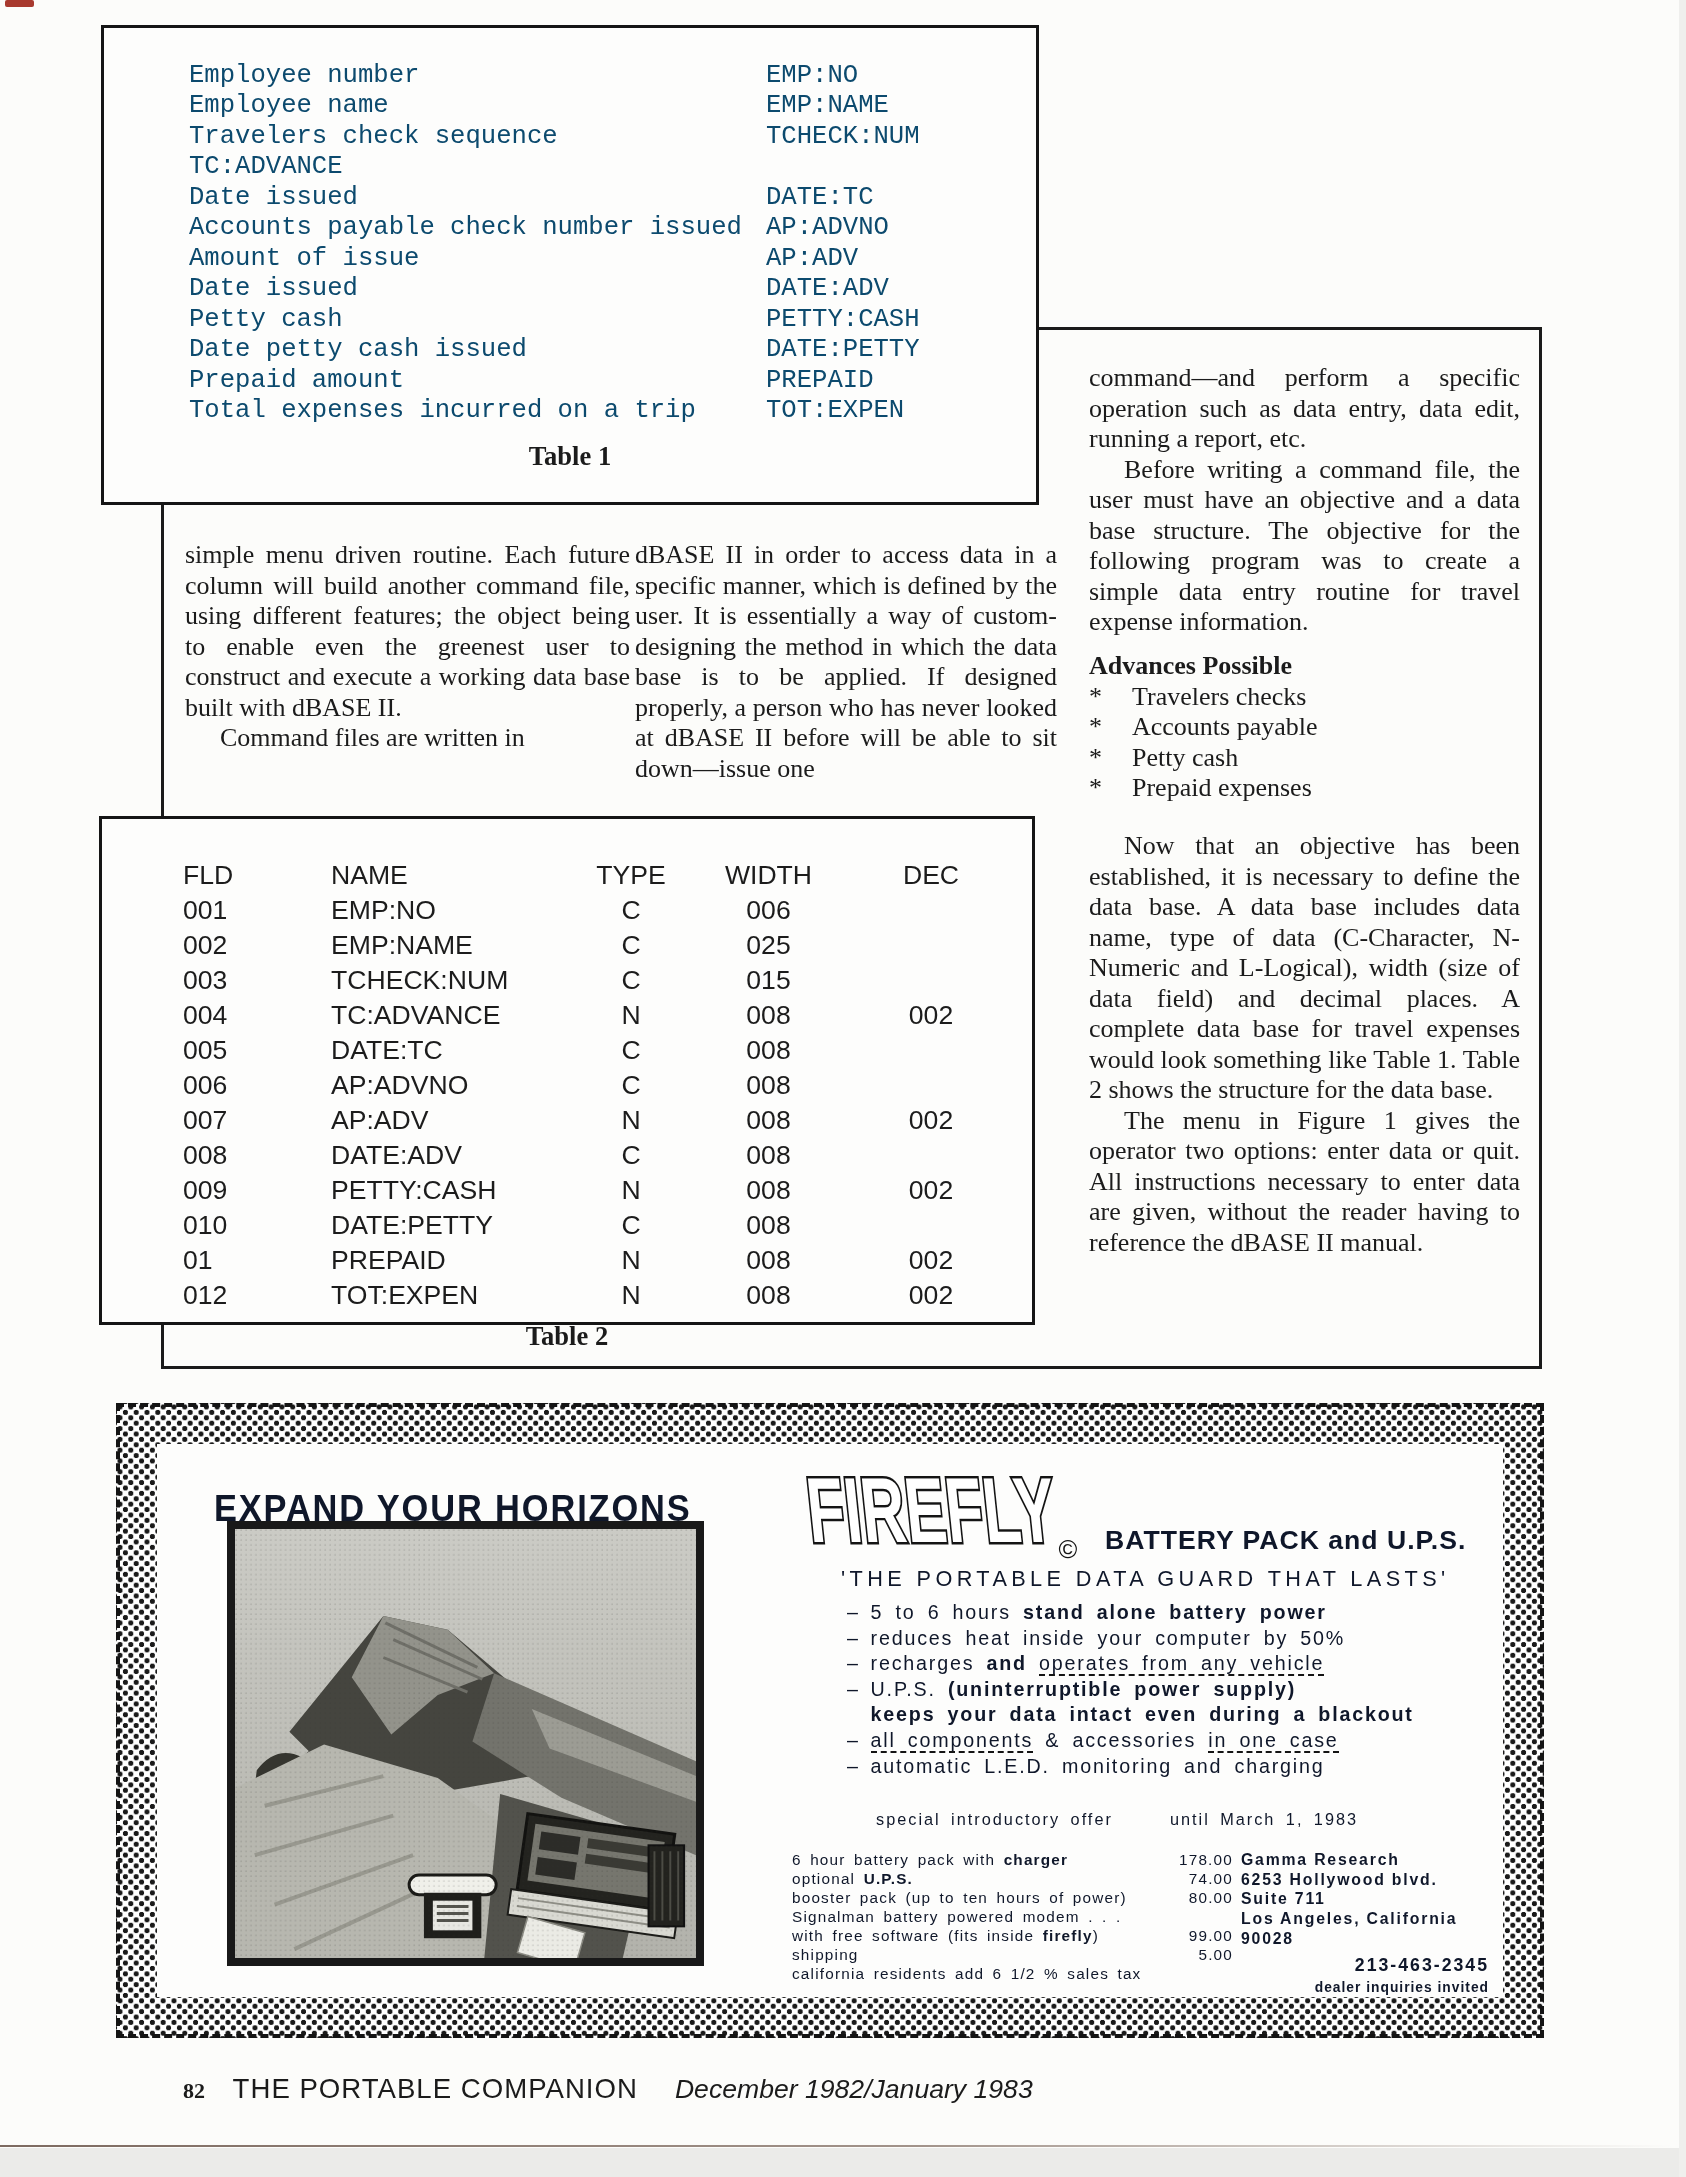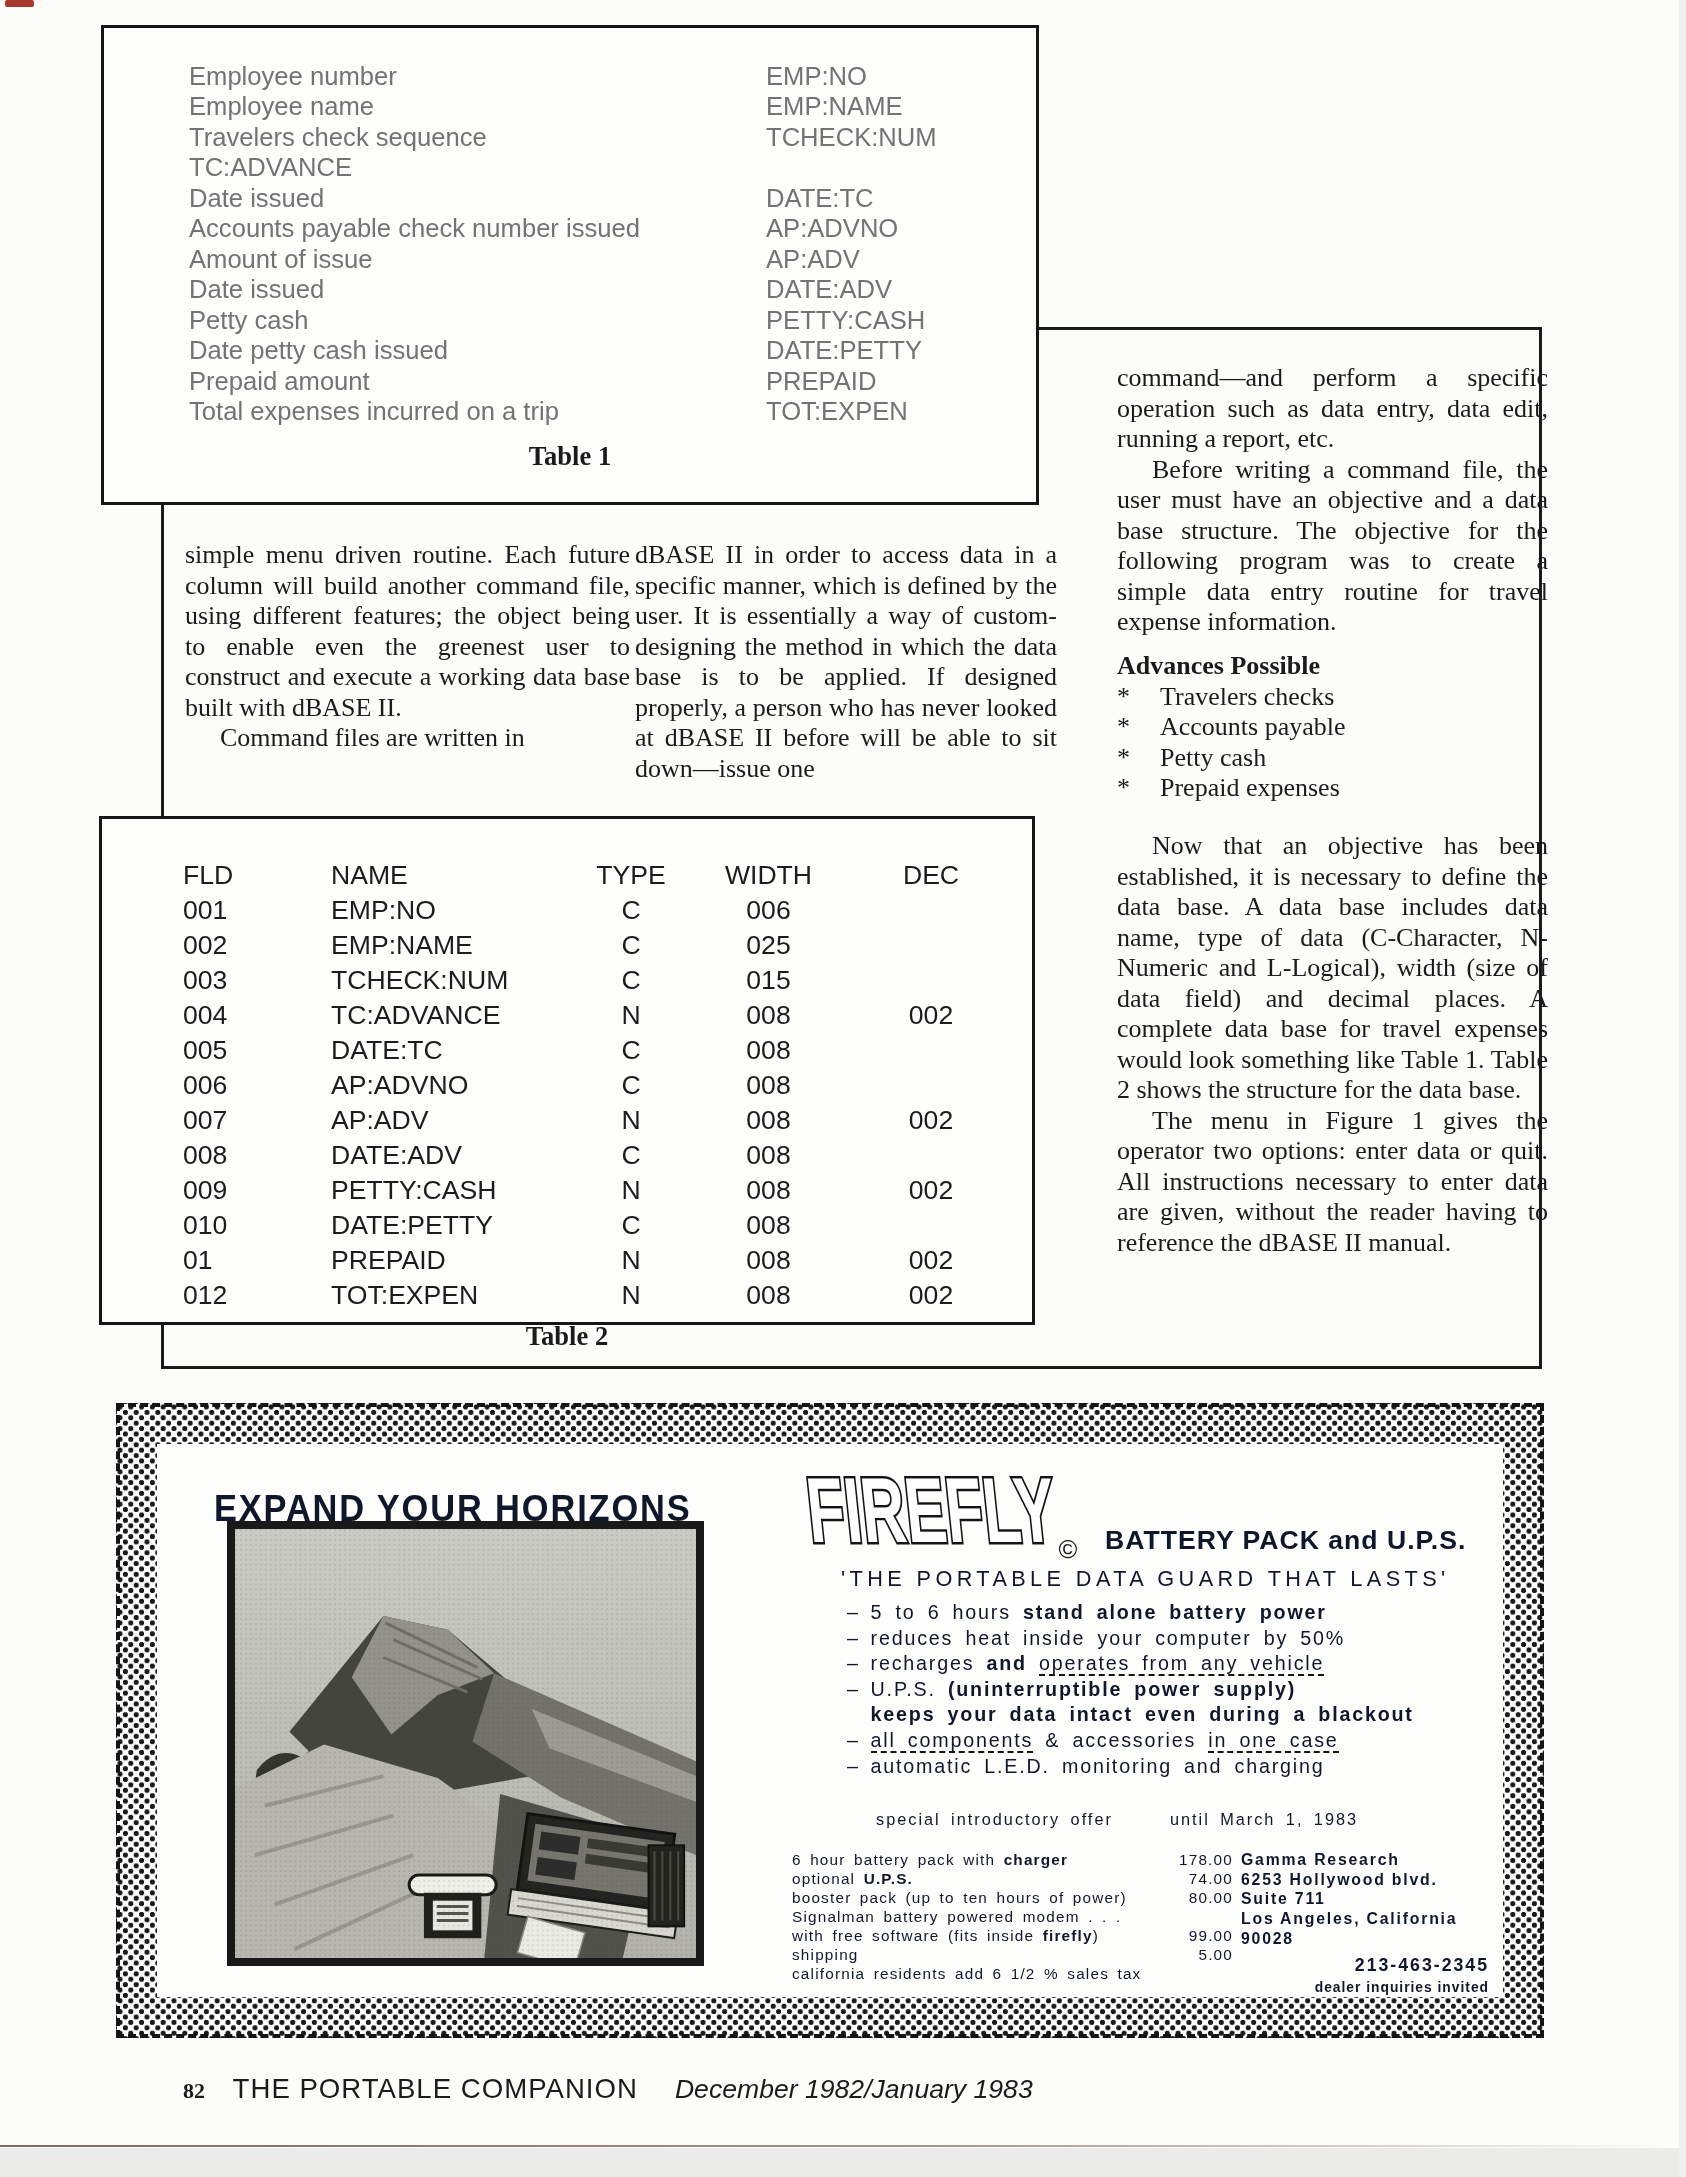--- a/index.html
+++ b/index.html
@@ -19,22 +19,22 @@
   .scan-band-right { position:absolute; left:1679px; top:0; width:7.9px; height:100%;
     background:#efefed; }
 
   
   .article-frame { position:absolute; left:161px; top:327px; width:1381px; height:1042px;
     border:3px solid #1a1a1a; z-index:1; }
   .tbox { position:absolute; background:#fdfdfc; border:3.9px solid #151515; z-index:2; }
   .table1-box { left:101px; top:24.6px; width:938px; height:480px; }
   .table2-box { left:99px; top:816px; width:936px; height:509px; }
 
-  .t1-rows { padding:33px 0 0 85px; font-family:Liberation Sans, sans-serif;
-    font-size:25.6px; line-height:30.5px; color:#737373; }
+  .t1-rows { padding:33px 0 0 85px; font-family:Liberation Mono, monospace;
+    font-size:25.6px; line-height:30.5px; color:#0c4a6e; }
   .t1-row { display:flex; }
   .t1-label { width:577px; }
   .t1-value { flex:1; }
   .t-caption { text-align:center; font-weight:bold; font-size:26.6px;
     font-family:"Liberation Serif",serif; }
   .table1-box .t-caption { margin-top:14.8px; }
 
   .t2-rows { padding:39px 0 0 81px; font-family:"Liberation Sans",sans-serif;
     font-size:26.6px; line-height:35px; color:#1c1c1c; }
   .t2-row { display:flex; }
@@ -44,21 +44,21 @@
   .t2-width { width:167px; text-align:center; }
   .t2-dec { width:158px; text-align:center; }
   .table2-box .t-caption { margin-top:7.9px; }
 
   
   .col { position:absolute; z-index:3; font-size:26px; line-height:30.5px;
     text-align:justify; }
   .col p { text-align:justify; }
   .col-left { left:185px; top:540px; width:445px; }
   .col-mid { left:635px; top:540px; width:422px; }
-  .col-right { left:1089px; top:363px; width:431px;margin-left:28px; }
+  .col-right { left:1089px; top:363px; width:431px; }
   .indent { text-indent:35px; }
   .adv-heading { font-weight:bold; margin-top:13.8px; }
   .adv-item { display:flex; }
   .adv-star { width:43px; }
   .para-gap { margin-top:27.6px; }
 
   
   .ad-frame { position:absolute; left:116px; top:1403px; width:1428px; height:635px;
     border:4.9px dashed #141414; z-index:2; background-color:#fff;
     background-image:

